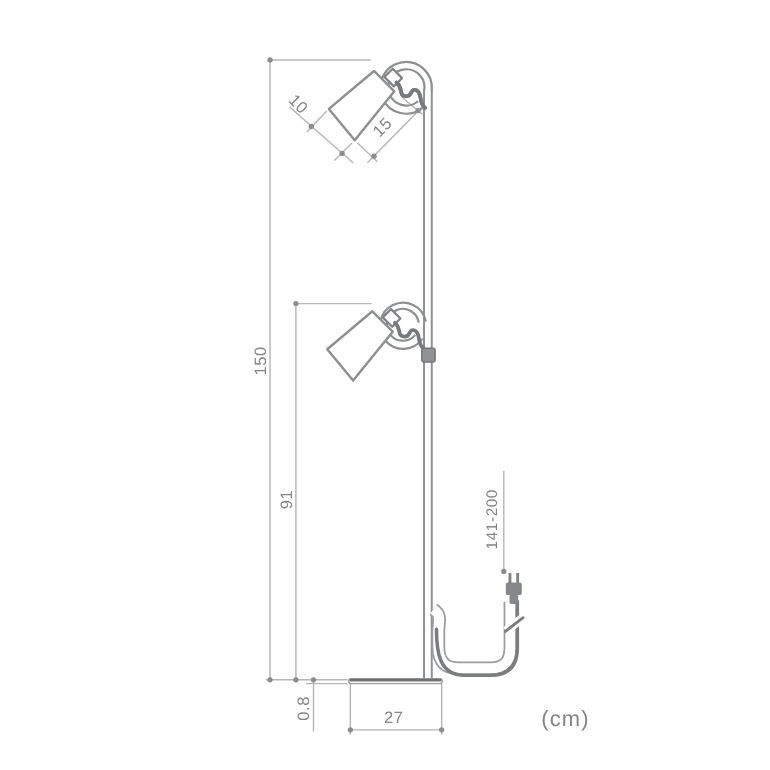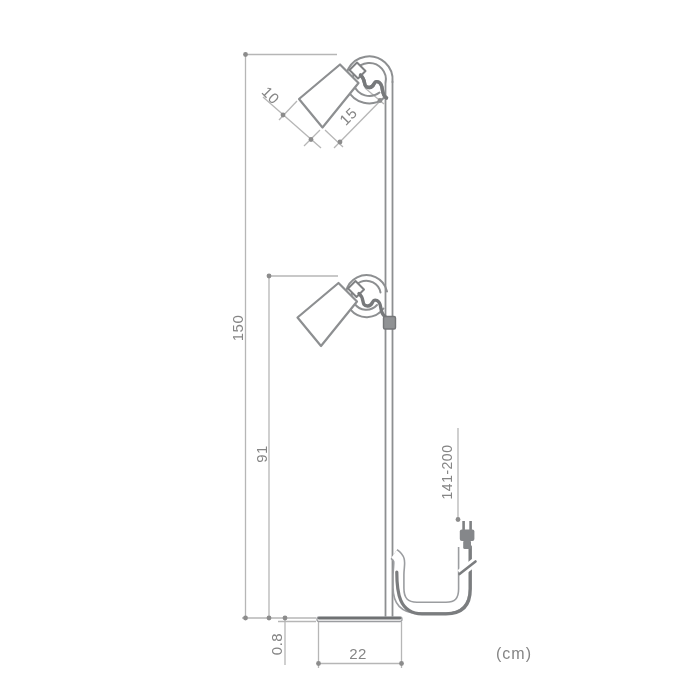--- a/index.html
+++ b/index.html
@@ -9,21 +9,21 @@
   }
   .stage svg{position:absolute;left:0;top:0;}
   .dim{
     position:absolute;color:#858585;font-size:15px;line-height:1;white-space:nowrap;
     transform:translate(-50%,-50%);letter-spacing:0.5px;
   }
   .rotccw{transform:translate(-50%,-50%) rotate(-90deg);}
   .rot45{transform:translate(-50%,-50%) rotate(45deg);}
   .rotm45{transform:translate(-50%,-50%) rotate(-45deg);}
   .small{font-size:14px;}
-  .unit{font-size:16px;letter-spacing:1px;}
+  .unit{font-size:20px;letter-spacing:1px;}
 </style>
 </head>
 <body>
 
 <div class="stage">
 
   <svg width="700" height="700" viewBox="0 0 700 700">
 
     <g stroke="#b6b6b6" stroke-width="1.3" fill="none">
 
@@ -127,16 +127,16 @@
   <span class="dim rotm45" style="left:348px; top:116px;">15</span>
 
   <span class="dim rotccw" style="left:237px; top:328px;">150</span>
 
   <span class="dim rotccw" style="left:261px; top:454px;">91</span>
 
   <span class="dim rotccw small" style="left:447px; top:472px;">141-200</span>
 
   <span class="dim rotccw" style="left:276px; top:644px;">0.8</span>
 
-  <span class="dim" style="left:358px; top:653px;">22</span>
+  <span class="dim" style="left:358px; top:653px;">27</span>
 
   <span class="dim unit" style="left:514px; top:654px;">(cm)</span>
 </div>
 
 </body></html>

